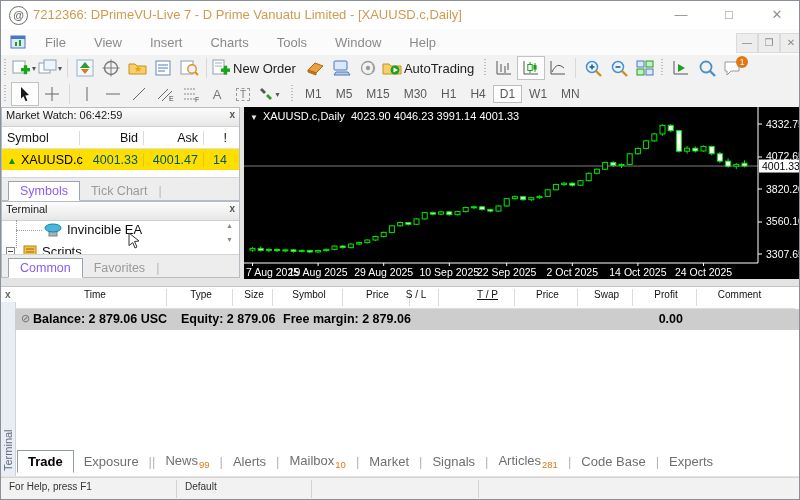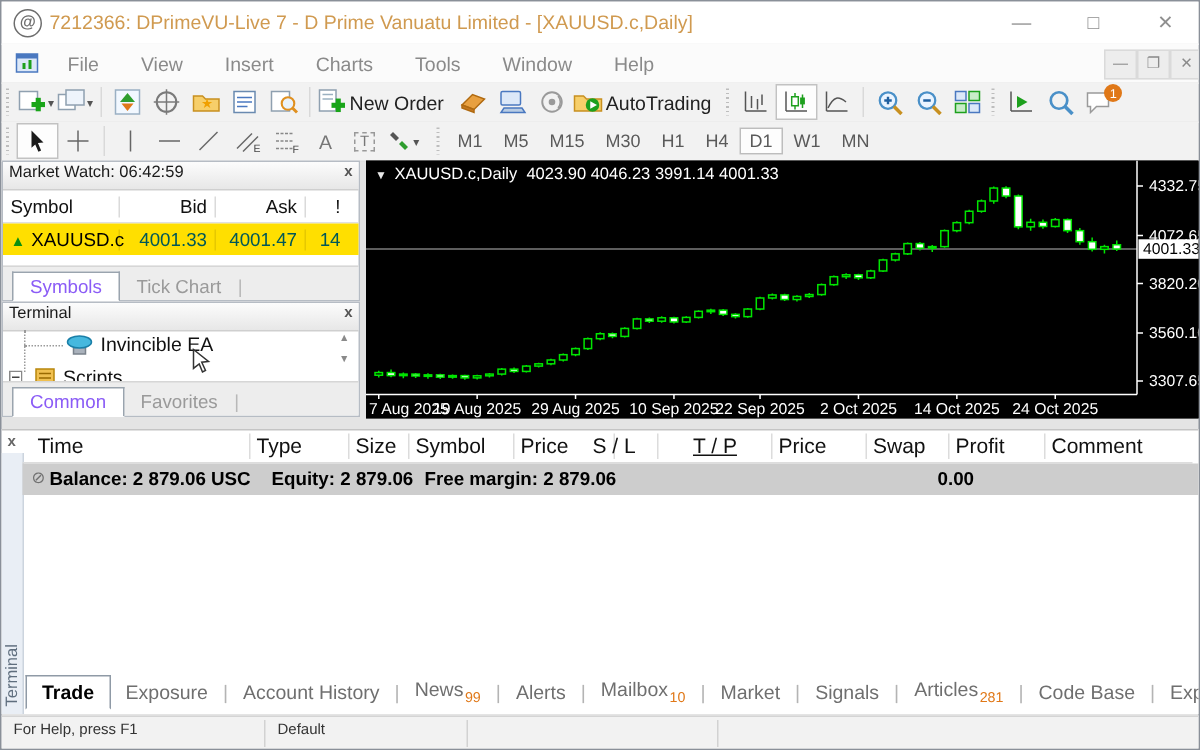--- a/index.html
+++ b/index.html
@@ -56,21 +56,21 @@
   .chart{left:243px;top:106px;width:557px;height:172px;background:#000;}
   .chart-header{left:249px;top:109px;color:#fff;font-size:11px;white-space:nowrap;}
   .chart-header .tri{font-size:8px;margin-right:5px;color:#e8e8e8;}
   svg{font-family:"Liberation Sans",sans-serif;}
   
   .terminal{left:0;top:285px;width:800px;height:190px;background:#fff;border-top:1px solid #c4c4c4;box-sizing:border-box;}
   .term-x{left:4px;top:288px;font-size:10px;color:#666;font-weight:bold;}
   .term-strip{left:0;top:301px;width:14px;height:174px;background:#e9eef5;border-right:1px solid #ccd4de;}
   .term-strip-label{left:1px;top:470px;transform-origin:0 0;transform:rotate(-90deg);font-size:11px;color:#5f6e7e;}
   .term-head{left:14px;top:286px;width:780px;height:21px;border-bottom:1px solid #ddd;}
-  .tcol{position:absolute;top:2px;height:17px;font-size:14px;color:#111;text-align:left;
+  .tcol{position:absolute;top:2px;height:17px;font-size:10px;color:#111;text-align:center;
         border-right:1px solid #dcdcdc;padding-right:1px;box-sizing:border-box;}
   .balance-row{left:14px;top:308px;width:786px;height:21px;background:#cdcdcd;font-size:12.5px;color:#000;}
   .balance-row b{font-weight:bold;}
   .term-tabs{left:16px;top:448px;height:25px;display:flex;align-items:center;font-size:13px;white-space:nowrap;}
   .ttab{padding:3px 10px;color:#6f6f6f;}
   .ttab.active{background:#fff;border:1px solid #8f9aa6;border-bottom:1px solid #fff;color:#000;font-weight:bold;}
   .ttab .badge{color:#e07818;font-size:9.5px;vertical-align:sub;margin-left:1px;}
   .ttab-sep{color:#b4b4b4;}
   
   .statusbar{left:0;top:476px;width:800px;height:23px;background:#f2f2f2;border-top:1px solid #d4d4d4;}
@@ -711,27 +711,26 @@
       <div class="tcol" style="left: 504px; width: 59px;">Price</div>
       <div class="tcol" style="left: 567px; width: 51px;">Swap</div>
       <div class="tcol" style="left: 622px; width: 60px;">Profit</div>
       <div class="tcol" style="left: 686px; width: 78px; border-right: none;">Comment</div>
     </div>
   <div class="abs balance-row">
     <span class="abs" style="left:6px;top:3px;color:#707070;font-size:11px;">⊘</span>
     <b class="abs" style="left:18px;top:3px;">Balance: 2 879.06 USC</b>
     <b class="abs" style="left:166px;top:3px;">Equity: 2 879.06</b>
     <b class="abs" style="left:268px;top:3px;text-align:center;">Free margin: 2 879.06</b>
-    <b class="abs" style="left:610px;top:3px;width:58px;">0.00</b>
+    <b class="abs" style="left:610px;top:3px;width:58px;text-align:right;">0.00</b>
   </div>
   <div class="abs term-tabs">
       <span class="ttab active">Trade</span>
       <span class="ttab">Exposure</span>
       <span class="ttab-sep">|</span>
-      <span class="ttab">Account History</span>
       <span class="ttab-sep">|</span>
       <span class="ttab">News<span class="badge">99</span></span>
       <span class="ttab-sep">|</span>
       <span class="ttab">Alerts</span>
       <span class="ttab-sep">|</span>
       <span class="ttab">Mailbox<span class="badge">10</span></span>
       <span class="ttab-sep">|</span>
       <span class="ttab">Market</span>
       <span class="ttab-sep">|</span>
       <span class="ttab">Signals</span>

